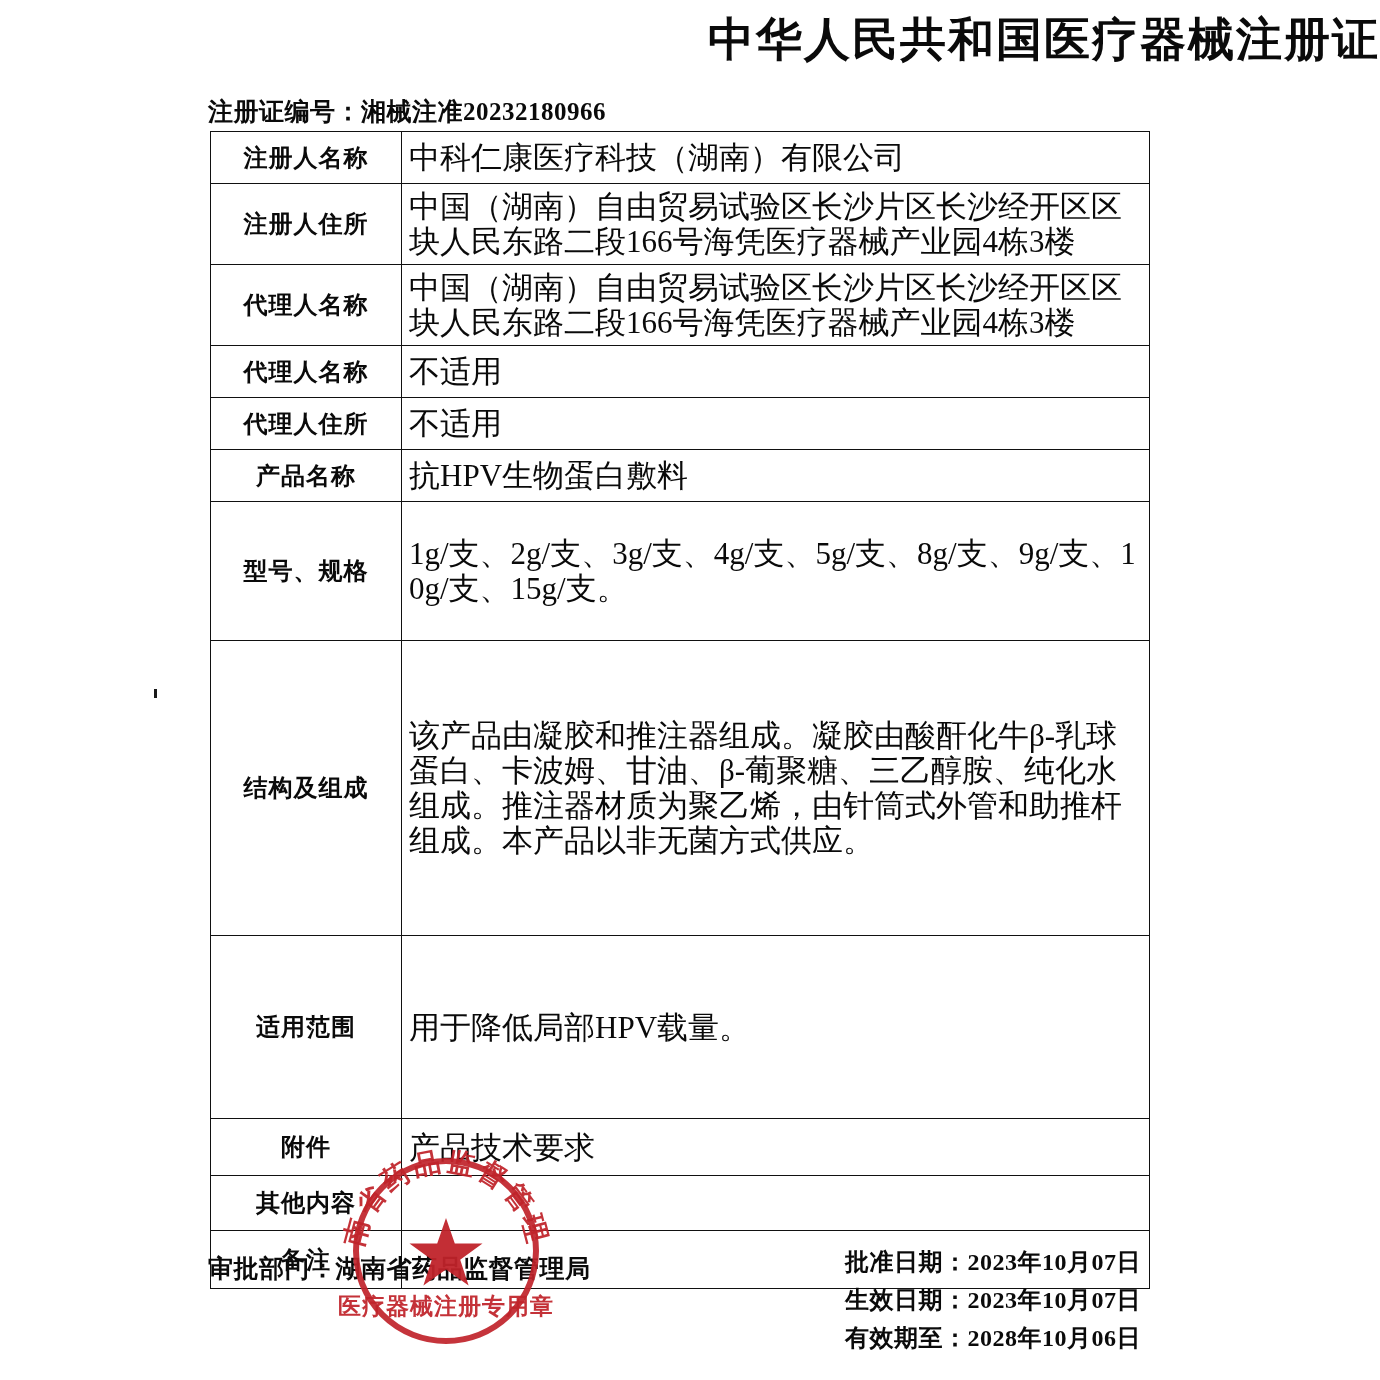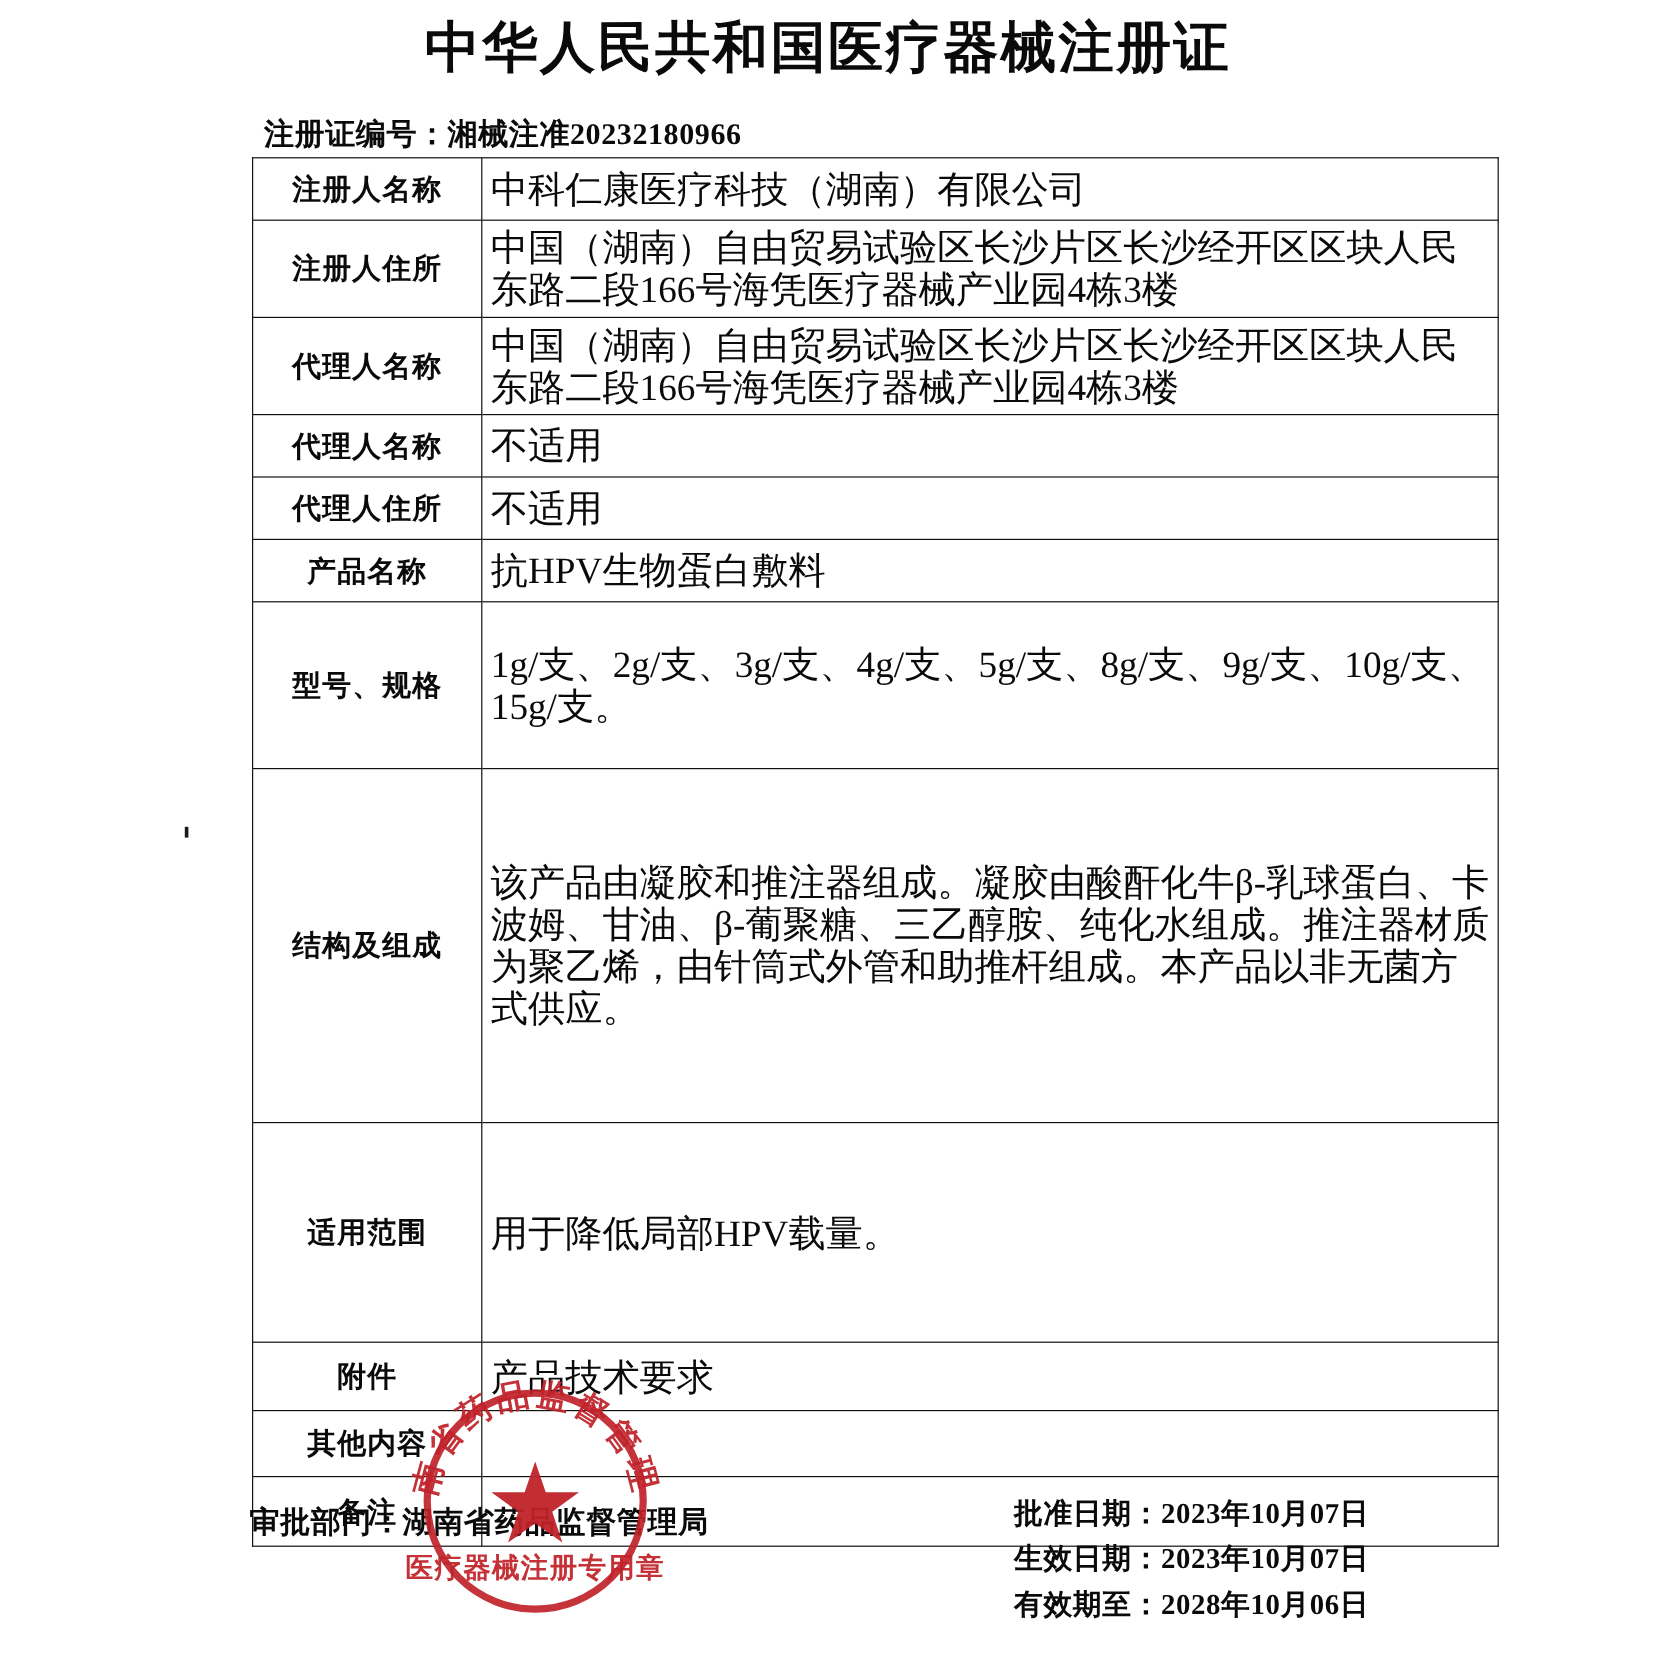--- a/index.html
+++ b/index.html
@@ -15,48 +15,48 @@
     color: #0a0a0a;
     overflow: hidden;
   }
 
   
   .cert-title {
     position: absolute;
     top: 8px;
     left: 0;
     width: 1380px;
-    text-align: center;
+    text-align: right;
     font-size: 46px;
     font-weight: bold;
     letter-spacing: 2px;
     line-height: 64px;
     font-family: "Liberation Serif", "DejaVu Serif", serif;
   }
 
   
   .reg-no-line {
     position: absolute;
     top: 95px;
-    left: 220px;
+    left: 208px;
     font-size: 25px;
     font-weight: bold;
     letter-spacing: 0.5px;
     white-space: nowrap;
   }
   .reg-no-line .reg-no-value {
     font-family: "Liberation Serif", "DejaVu Serif", serif;
   }
 
   
   .cert-table {
     position: absolute;
     top: 131px;
     left: 210px;
-    width: 1039px;
+    width: 940px;
     border-collapse: collapse;
     table-layout: fixed;
   }
   .cert-table td {
     border: 1.6px solid #111111;
     vertical-align: middle;
     padding: 0;
   }
   .cert-table td.label-cell {
     width: 186px;

